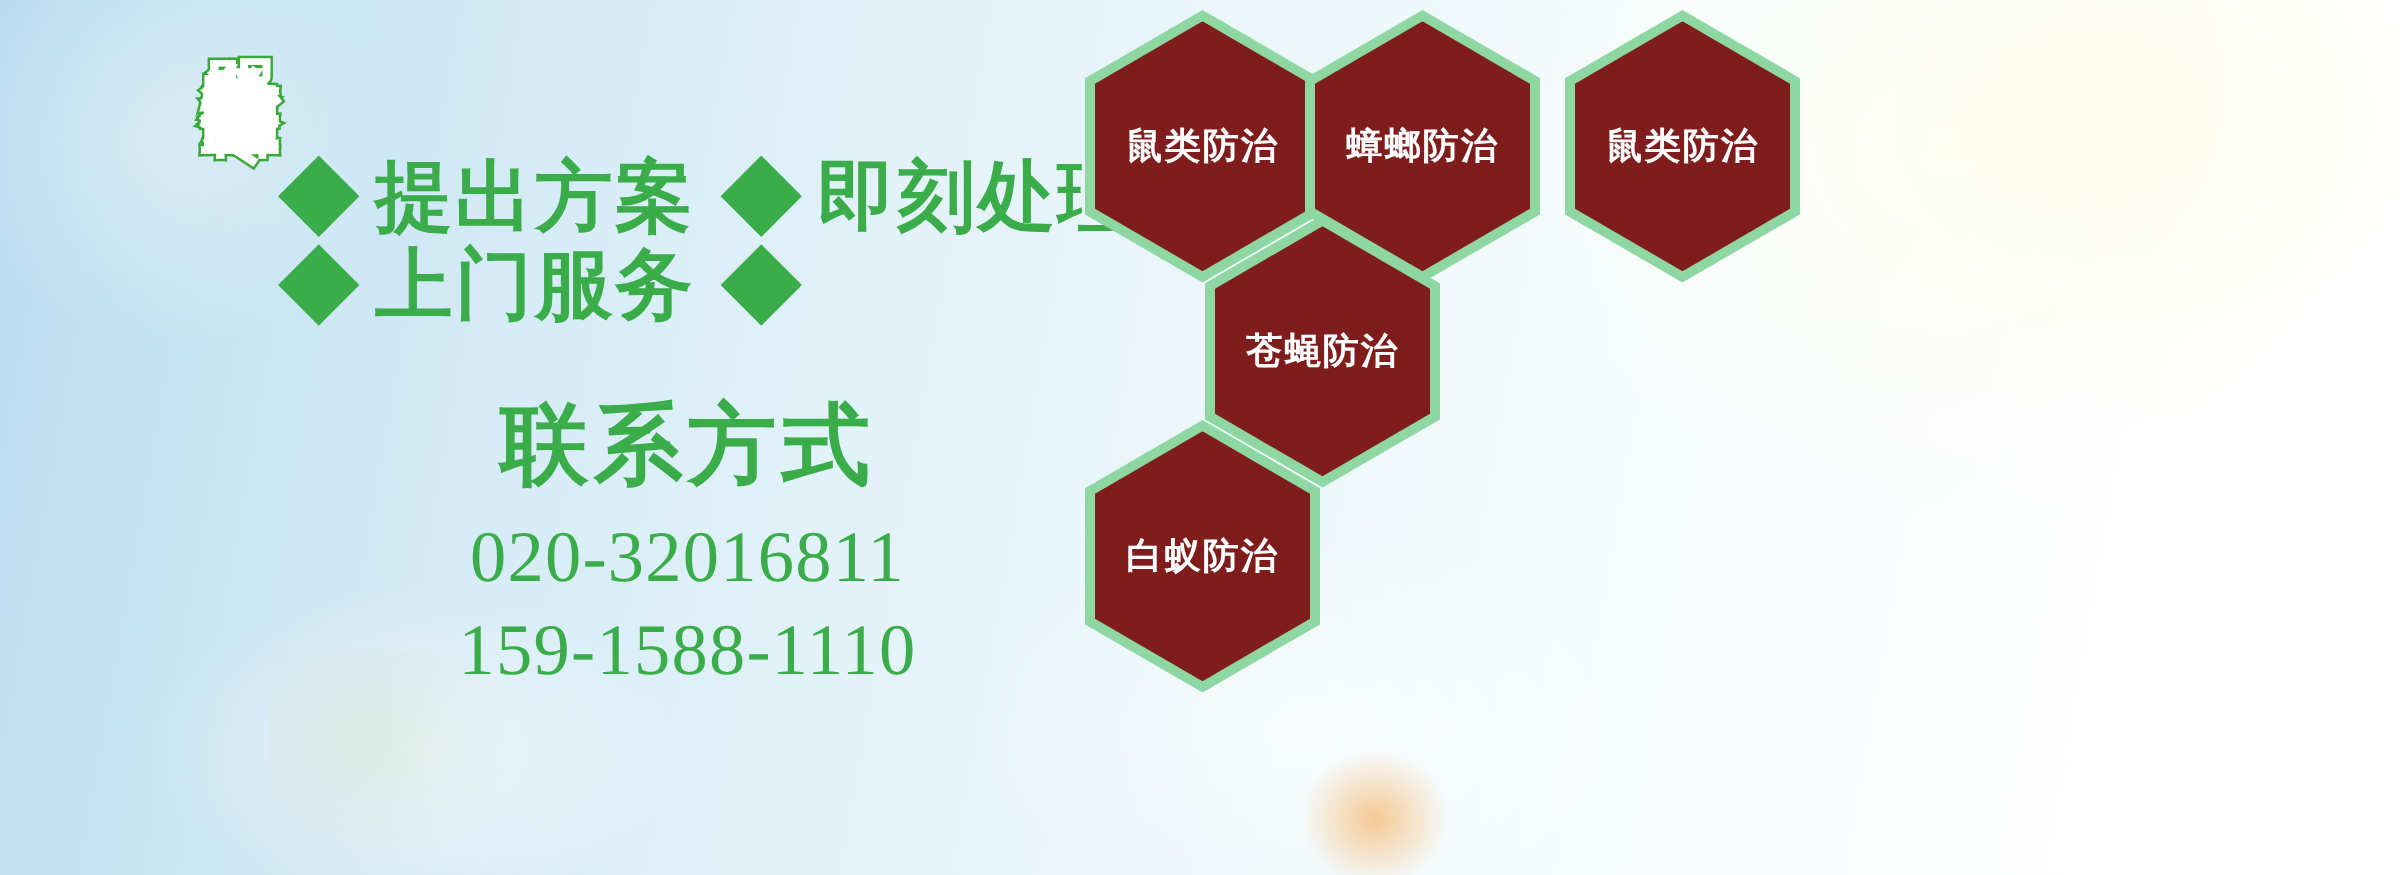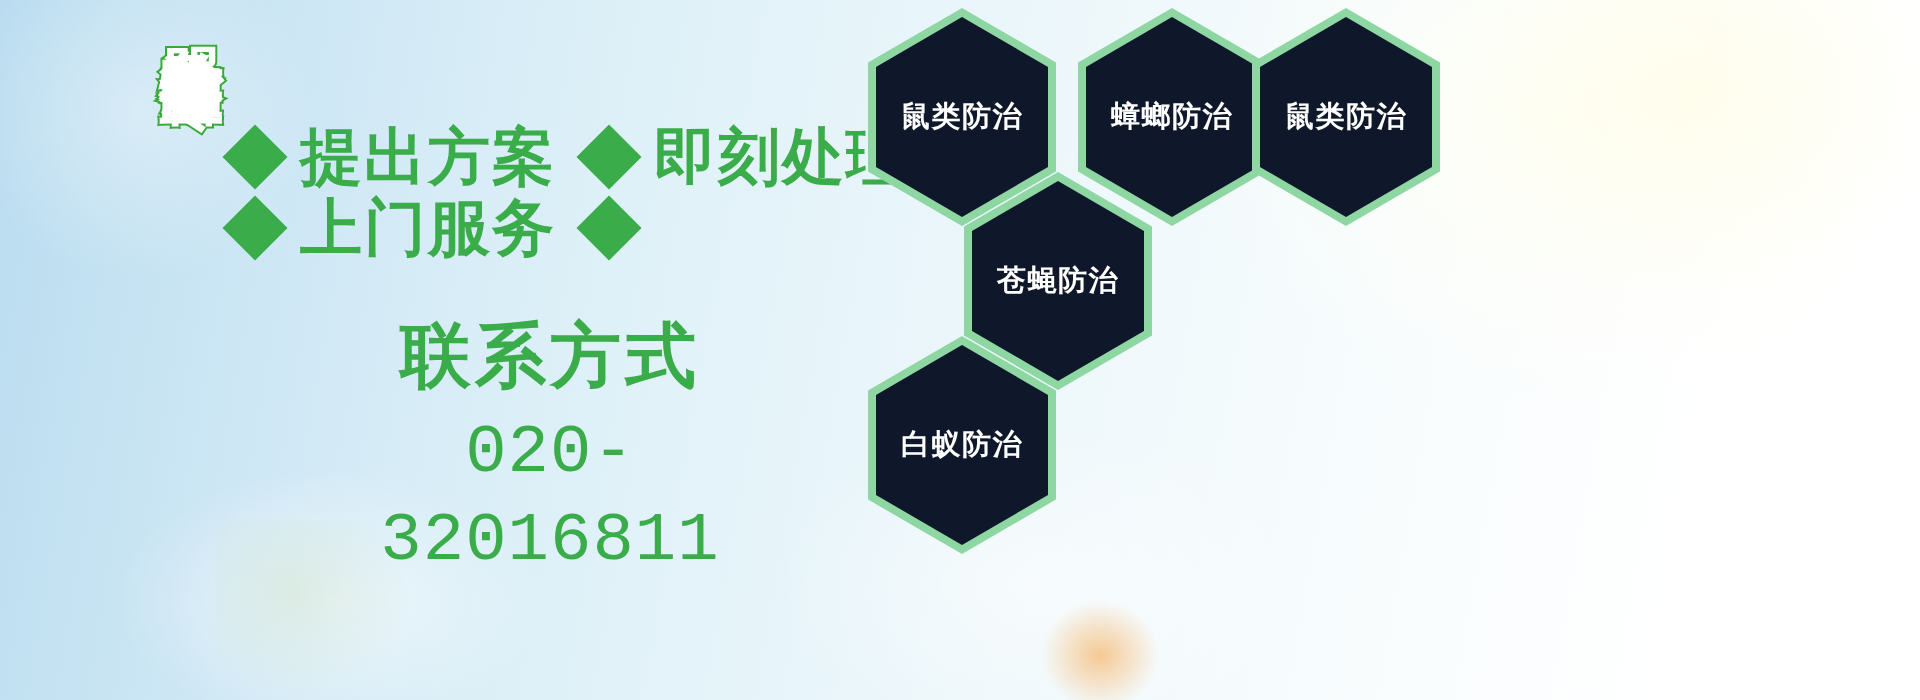--- a/index.html
+++ b/index.html
@@ -86,53 +86,53 @@
     position:absolute;left:300px;top:315px;width:500px;
     text-align:center;
     color:#3aac4a;
     font-family:"DejaVu Sans","Liberation Sans",sans-serif;
   }
   #contact-heading{
     font-size:71px;font-weight:bold;letter-spacing:4px;line-height:1.15;
     margin:0 0 12px 0;
   }
   .contact-phone{
-    font-size:69px;font-weight:normal;letter-spacing:1px;line-height:1.28;
-    font-family:Liberation Mono, monospace;
+    font-size:58px;font-weight:normal;letter-spacing:1px;line-height:1.28;
+    font-family:Liberation Serif, serif;
   }
 
   
   #hex-grid{position:absolute;left:862px;top:0px;width:600px;height:700px;}
   .hex{
     position:absolute;
     width:188px;height:218px;
     -webkit-clip-path:polygon(50% 0%,100% 25%,100% 75%,50% 100%,0% 75%,0% 25%);
     clip-path:polygon(50% 0%,100% 25%,100% 75%,50% 100%,0% 75%,0% 25%);
     background:#8ed7a2;
     display:flex;align-items:center;justify-content:center;
   }
   .hex .hex-inner{
     width:172px;height:200px;
     -webkit-clip-path:polygon(50% 0%,100% 25%,100% 75%,50% 100%,0% 75%,0% 25%);
     clip-path:polygon(50% 0%,100% 25%,100% 75%,50% 100%,0% 75%,0% 25%);
-    background:#0f172a;
+    background:#7f1d1d;
     display:flex;align-items:center;justify-content:center;
   }
   .hex .hex-label{
     color:#ffffff;
     font-family:"DejaVu Sans","Liberation Sans",sans-serif;
     font-weight:bold;
     font-size:29px;
     letter-spacing:1.5px;
     white-space:nowrap;
     text-align:center;
   }
   
   #hex-rat      {left:6px;   top:8px;}
-  #hex-roach    {left:216px; top:8px;}
+  #hex-roach    {left:182px; top:8px;}
   #hex-mosquito {left:390px; top:8px;}
   #hex-fly      {left:102px; top:172px;}
   #hex-flea     {left:294px; top:172px;}
   #hex-termite  {left:6px;   top:336px;}
   #hex-bedbug   {left:198px; top:336px;}
   #hex-ant      {left:390px; top:336px;}
 </style>
 </head>
 <body>
 
@@ -156,20 +156,21 @@
 
   <div id="feature-row-2" class="feature-row">
     <span class="bullet-diamond"></span>
     <span class="feature-text">上门服务</span>
     <span class="bullet-diamond"></span>
   </div>
 
   <div id="contact-block">
     <div id="contact-heading">联系方式</div>
     <div class="contact-phone">020-32016811</div>
+    <div class="contact-phone">159-1588-1110</div>
   </div>
 
   <div id="hex-grid">
 
     <div class="hex" id="hex-rat">
       <div class="hex-inner">
         <span class="hex-label">鼠类防治</span>
       </div>
     </div>
 

